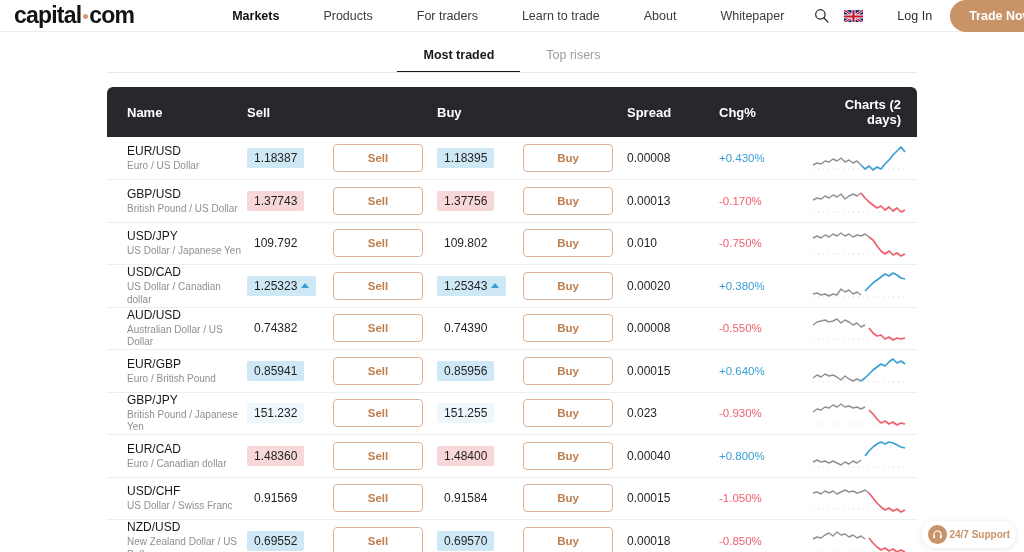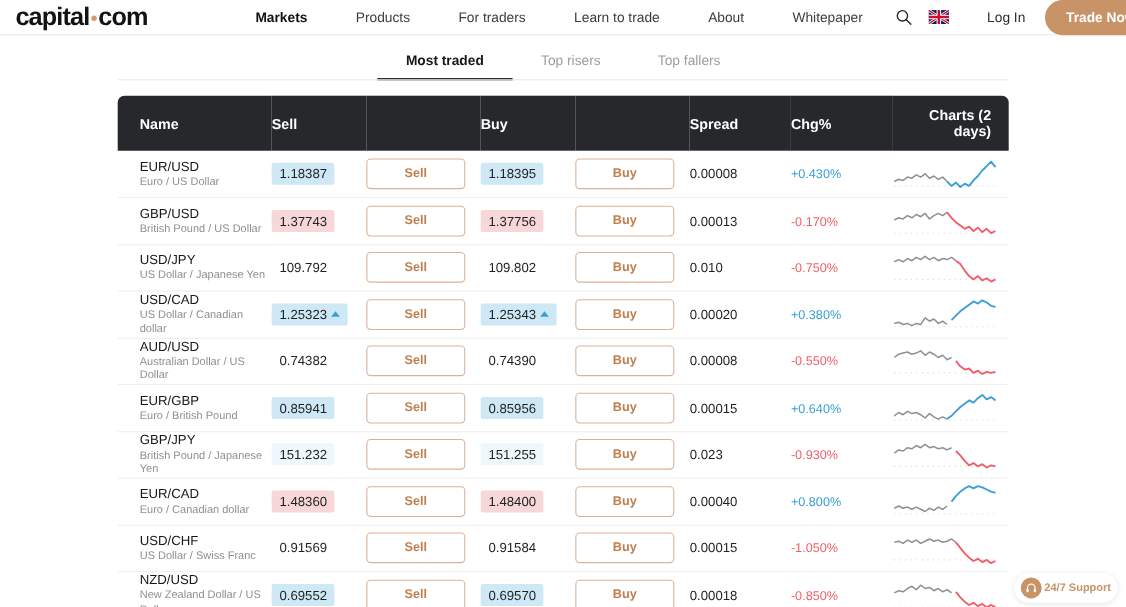--- a/index.html
+++ b/index.html
@@ -255,21 +255,20 @@
     </span>
     <span class="login">Log In</span>
     <button class="cta">Trade Now</button>
   </div>
 </div>
 
 <div class="tabs-wrap">
   <div class="tabs" id="tabs">
       <div class="tab active">Most traded</div>
       <div class="tab">Top risers</div>
-      <div class="tab">Top fallers</div>
     </div>
 </div>
 <div class="tabs-rule"></div>
 
 <div class="table-wrap">
   <table>
     <colgroup>
       <col class="col-name">
         <col class="col-sellp">
         <col class="col-sellb">

